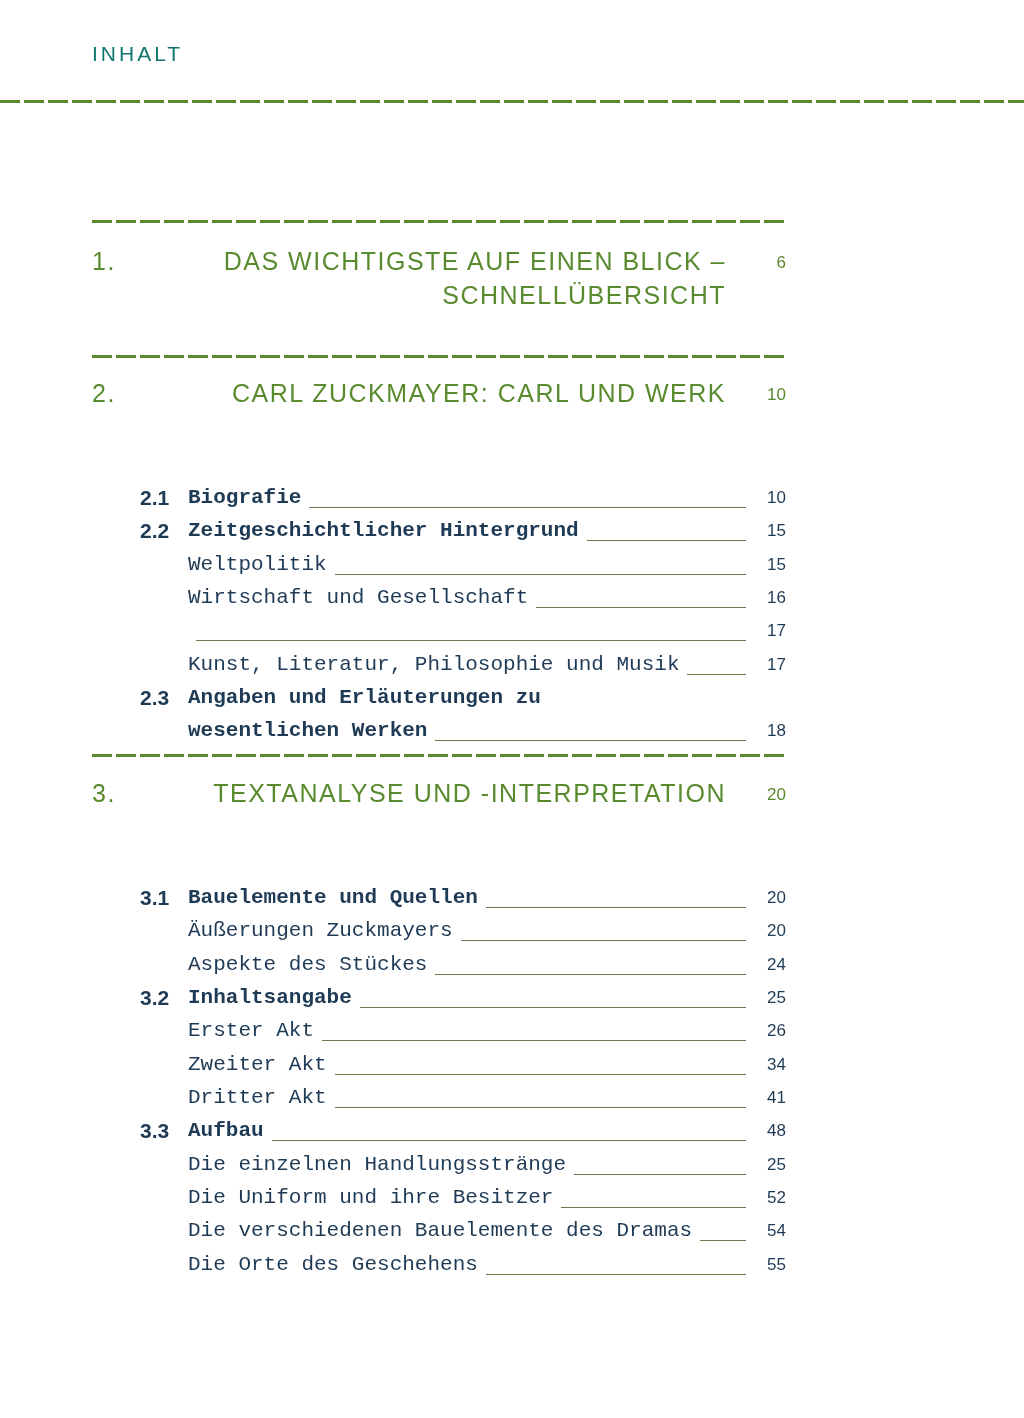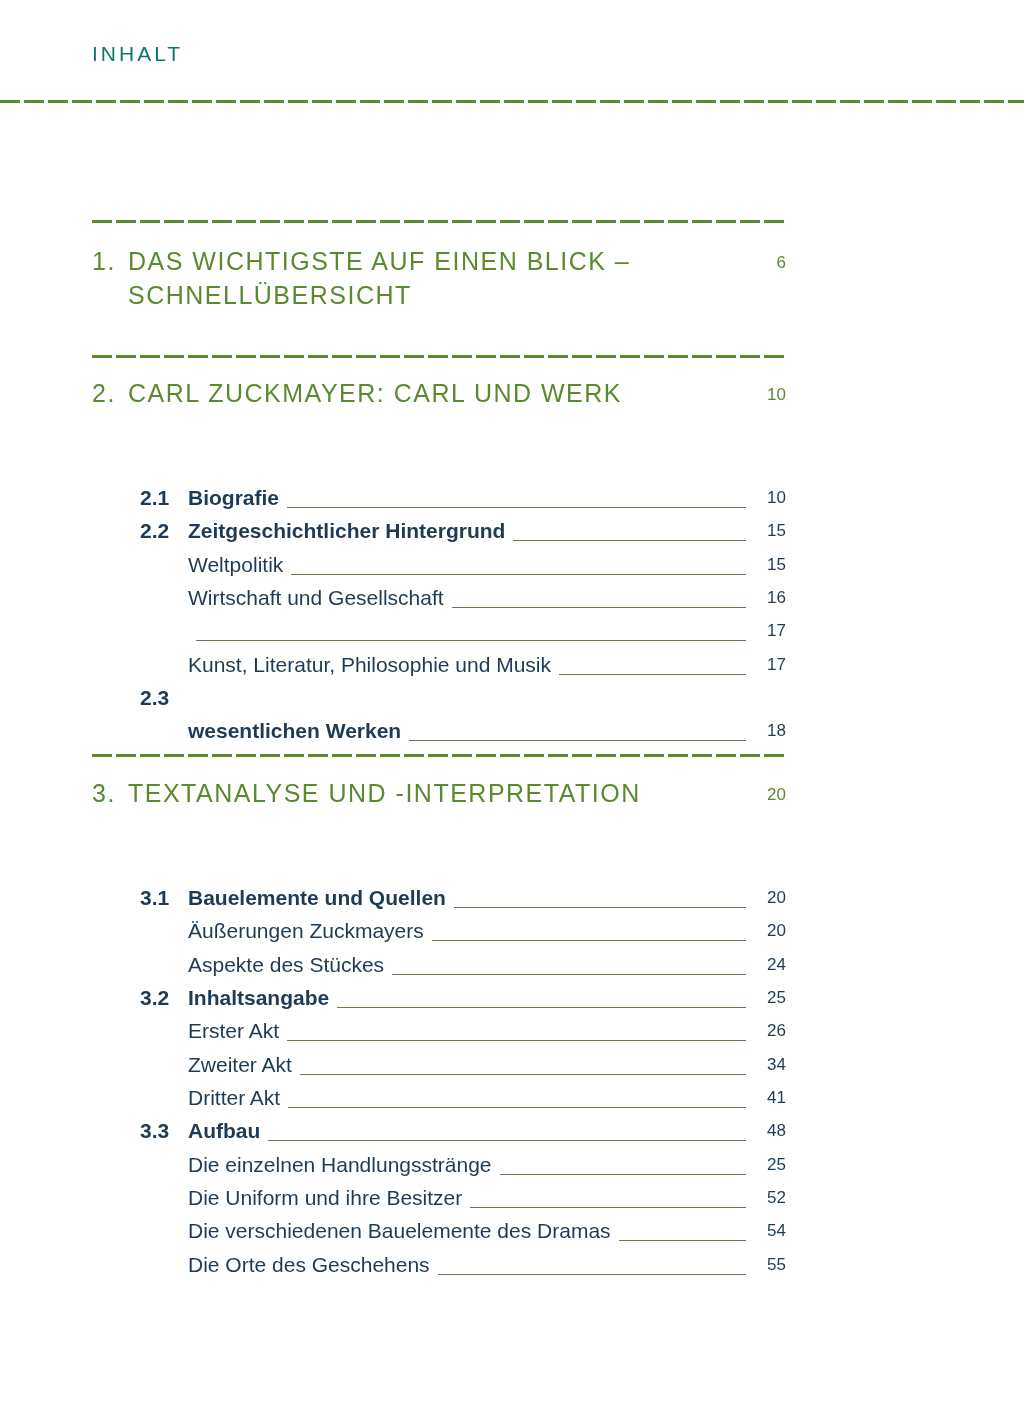--- a/index.html
+++ b/index.html
@@ -7,27 +7,27 @@
            font-family: "Liberation Sans", "DejaVu Sans", sans-serif; }
     .running-head { position: absolute; left: 92px; top: 42px; font-size: 21px;
            letter-spacing: 3px; color: #0f766e; }
     .dash-line { position: absolute; height: 3px;
            background: repeating-linear-gradient(to right, #5a8a2e 0 20px, transparent 20px 24px); }
     .top-rule { left: 0; top: 100px; width: 1024px; }
     .sec-rule { left: 92px; width: 694px; }
     .chapter { position: absolute; left: 92px; width: 694px; color: #5a8a2e;
            font-size: 25px; letter-spacing: 1.5px; line-height: 34px; }
     .chapter .num { position: absolute; left: 0; top: 0; }
-    .chapter .title { margin-left: 36px; margin-right: 60px; display: block; }
+    .chapter .title { margin-left: 36px; margin-right: 60px; display: block; text-align: right; }
     .chapter .page { position: absolute; right: 0; top: 2px; font-size: 17px; letter-spacing: 0; }
     .entry { position: absolute; left: 140px; width: 646px; height: 33px;
            color: #1e3a55; font-size: 21px; line-height: 30px; display: flex; align-items: flex-start; margin-top: 36px; }
     .entry.bold { font-weight: bold; }
     .entry .enum { width: 48px; flex: none; }
-    .entry .label { white-space: nowrap; flex: none; }
+    .entry .label { white-space: nowrap; flex: none; font-family: Liberation Mono, monospace; }
     .entry.sub .enum { width: 48px; }
     .entry .leader { flex: 1; border-bottom: 1.5px solid #6b7a4a; margin: 0 10px 0 8px;
            height: 1px; align-self: flex-end; margin-bottom: 8px; }
     .entry .leader.none { border-bottom: none; }
     .entry .page { width: 30px; flex: none; text-align: right; font-weight: normal; font-size: 17px; }
   </style>
 </head>
 <body>
 
 <div class="running-head">INHALT</div>
@@ -77,20 +77,21 @@
   <span class="page">17</span>
 </div>
 <div class="entry sub" style="top:614px">
   <span class="enum"></span>
   <span class="label">Kunst, Literatur, Philosophie und Musik</span>
   <span class="leader"></span>
   <span class="page">17</span>
 </div>
 <div class="entry bold" style="top:647px">
   <span class="enum">2.3</span>
+  <span class="label">Angaben und Erläuterungen zu</span>
   <span class="leader none"></span>
   <span class="page"></span>
 </div>
 <div class="entry bold" style="top:680px">
   <span class="enum"></span>
   <span class="label">wesentlichen Werken</span>
   <span class="leader"></span>
   <span class="page">18</span>
 </div>
 

